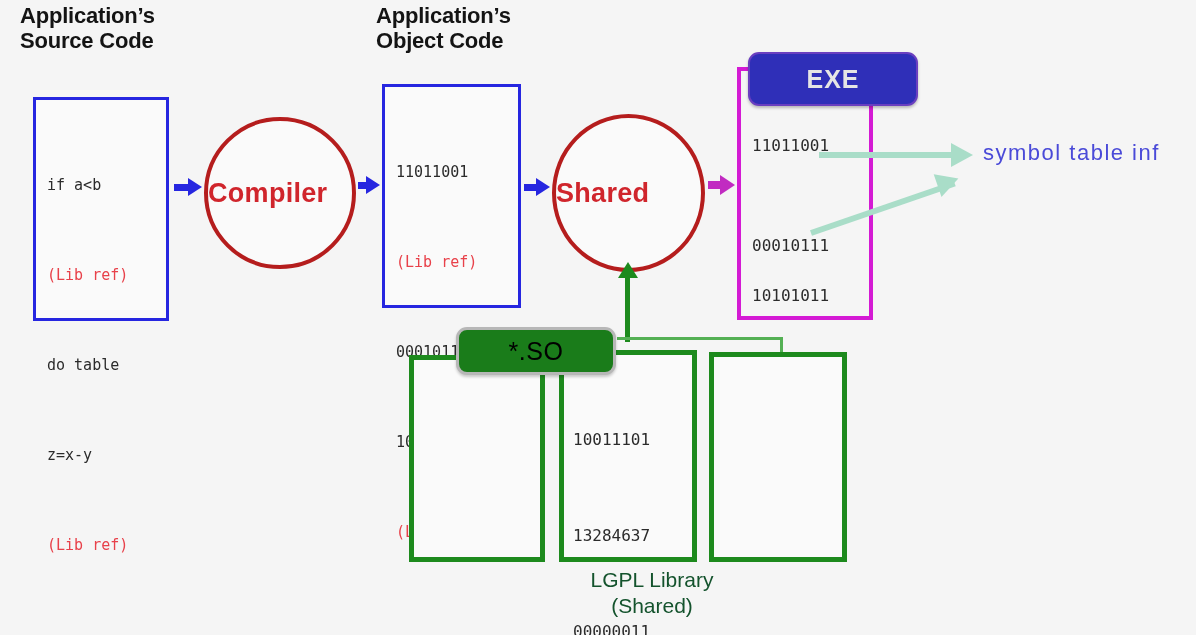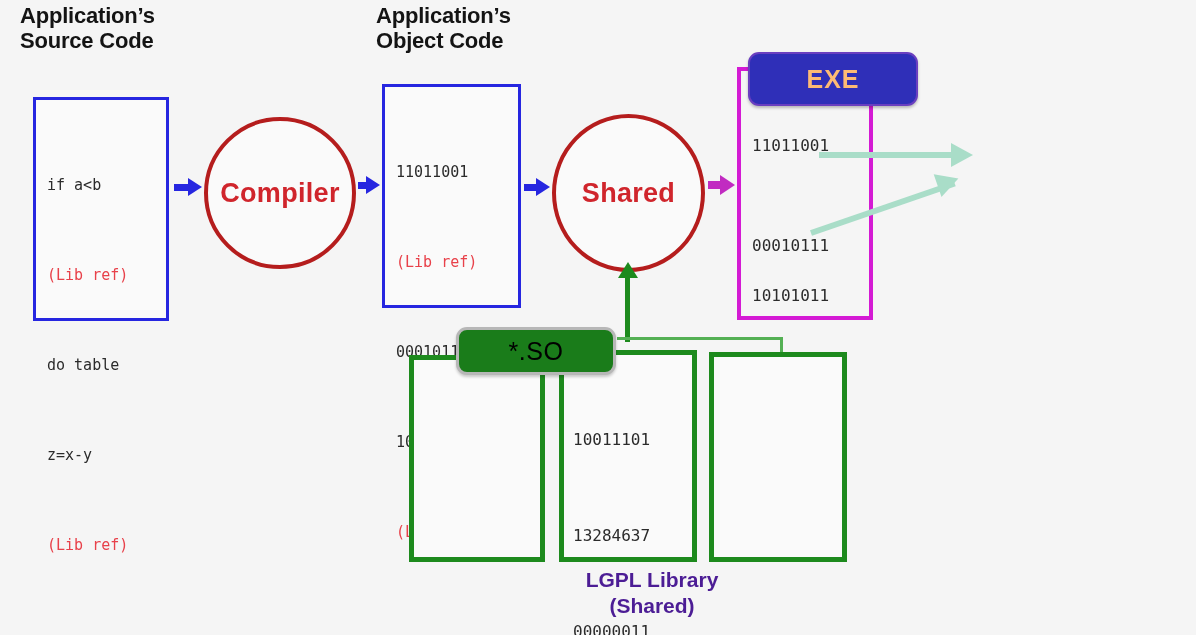--- a/index.html
+++ b/index.html
@@ -46,21 +46,21 @@
     white-space:pre;
   }
   .codelines .ref{color:#e8414a;}
 
   
   .circle{
     position:absolute;
     border:4px solid #b51d1d;
     border-radius:50%;
     background:#fafafa;
-    display:flex;align-items:center;justify-content:center;
+    display:flex;align-items:center;justify-content:flex-start;
     box-sizing:border-box;
   }
   .circle span{
     font-family:"Liberation Sans",sans-serif;
     font-size:27px;
     font-weight:bold;
     color:#d0252c;
     letter-spacing:0.3px;
   }
   #circle-compiler{left:198px;top:117px;width:152px;height:152px;}
@@ -109,21 +109,21 @@
     position:absolute;
     left:742px;top:52px;width:170px;height:54px;
     background:#2f2fb8;
     border:2px solid #6a3fc0;
     border-radius:11px;
     box-shadow:0 2px 3px rgba(0,0,0,0.25);
     display:flex;align-items:center;justify-content:center;
     box-sizing:border-box;
   }
   #exe-badge span{
-    color:#fdba74;font-weight:bold;font-size:25px;letter-spacing:1px;
+    color:#e5e5e5;font-weight:bold;font-size:25px;letter-spacing:1px;
     font-family:"Liberation Sans",sans-serif;
   }
 
   
   .mint-line{position:absolute;background:#a9ddc8;}
   .mint-head{position:absolute;width:0;height:0;}
 
   #symbol-text{
     position:absolute;left:977px;top:140px;
     font-family:"Liberation Sans",sans-serif;
@@ -175,22 +175,22 @@
   .ghead{
     position:absolute;width:0;height:0;
     border-left:10px solid transparent;
     border-right:10px solid transparent;
     border-bottom:16px solid #1d8a1d;
   }
 
   #lgpl-caption{
     position:absolute;left:556px;top:567px;
     font-family:"Liberation Sans",sans-serif;
-    font-weight:bold;font-size:21px;line-height:26px;
-    color:#4c1d95;text-align:center;width:180px;
+    font-weight:normal;font-size:21px;line-height:26px;
+    color:#14532d;text-align:center;width:180px;
     white-space:pre-line;
   }
 </style>
 </head>
 <body>
 
 <div id="stage">
 
   <div class="heading" id="heading-source">Application’s
 Source Code</div>
@@ -267,20 +267,21 @@
   </div>
 
   <div>
     <div class="mint-line" style="left:805px;top:230px;width:152px;height:6px;
          transform:rotate(-19deg);transform-origin:left center;"></div>
     <div class="mint-head" style="left:931px;top:170px;
          border-top:12px solid transparent;border-bottom:12px solid transparent;
          border-left:22px solid #a9ddc8;transform:rotate(-19deg);"></div>
   </div>
 
+  <div id="symbol-text">symbol  table  inf</div>
 
   <div>
     <div class="gline" style="left:619px;top:276px;width:5px;height:66px;"></div>
     <div class="ghead" style="left:612px;top:262px;"></div>
   </div>
 
   <div>
     <div class="gline-thin" style="left:611px;top:337px;width:166px;height:3px;"></div>
     <div class="gline-thin" style="left:774px;top:337px;width:3px;height:18px;"></div>
   </div>

